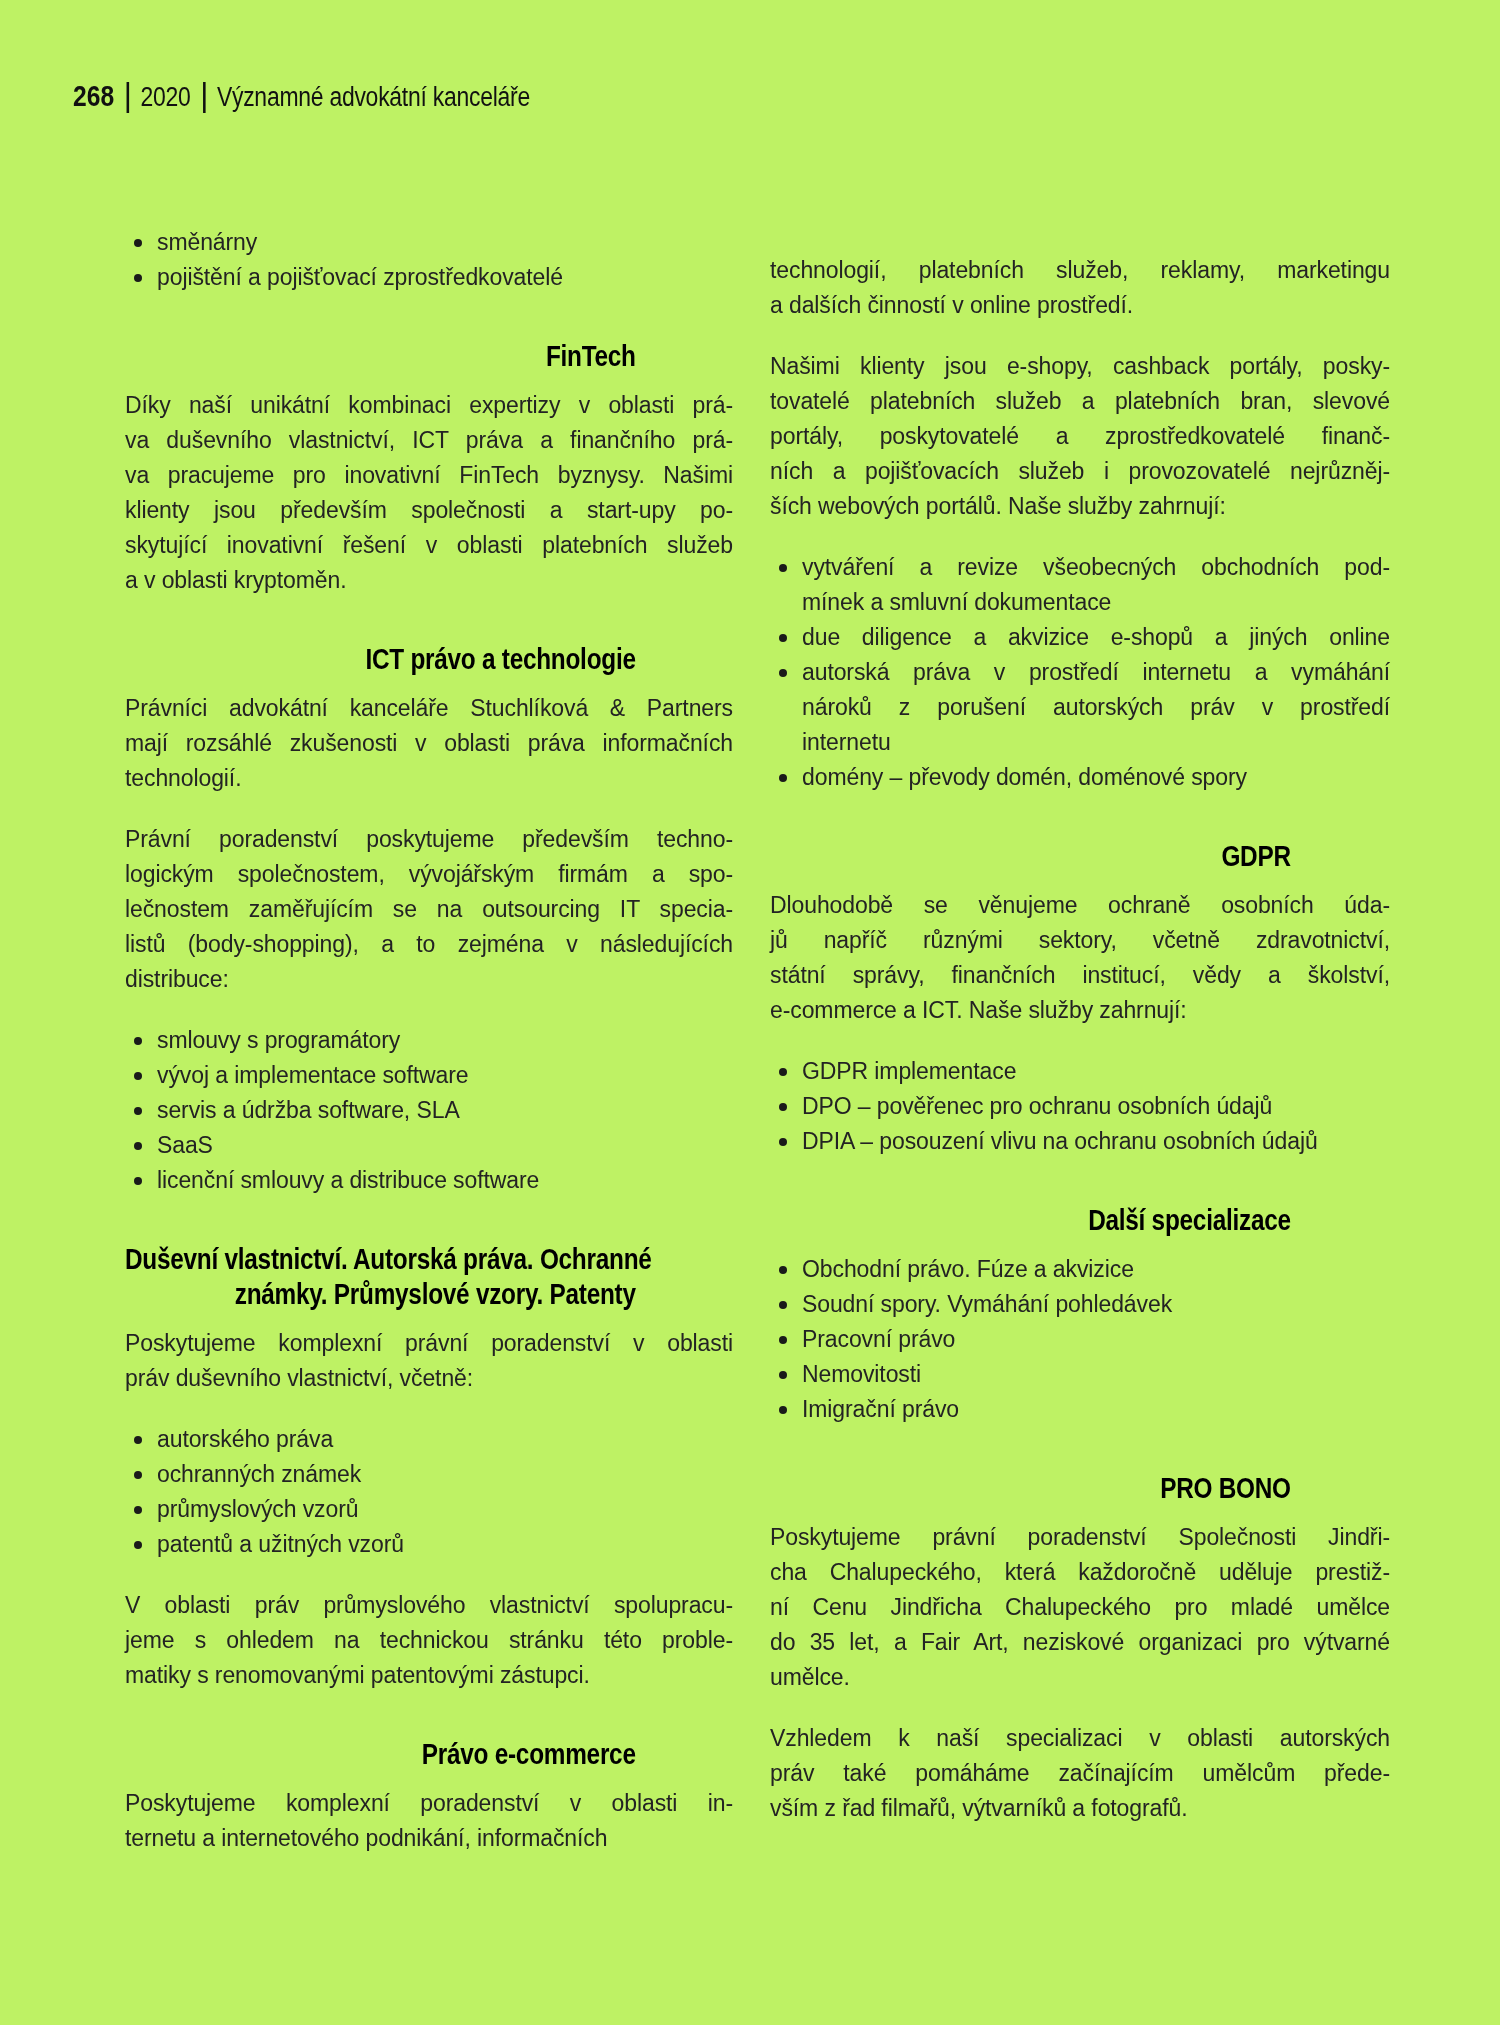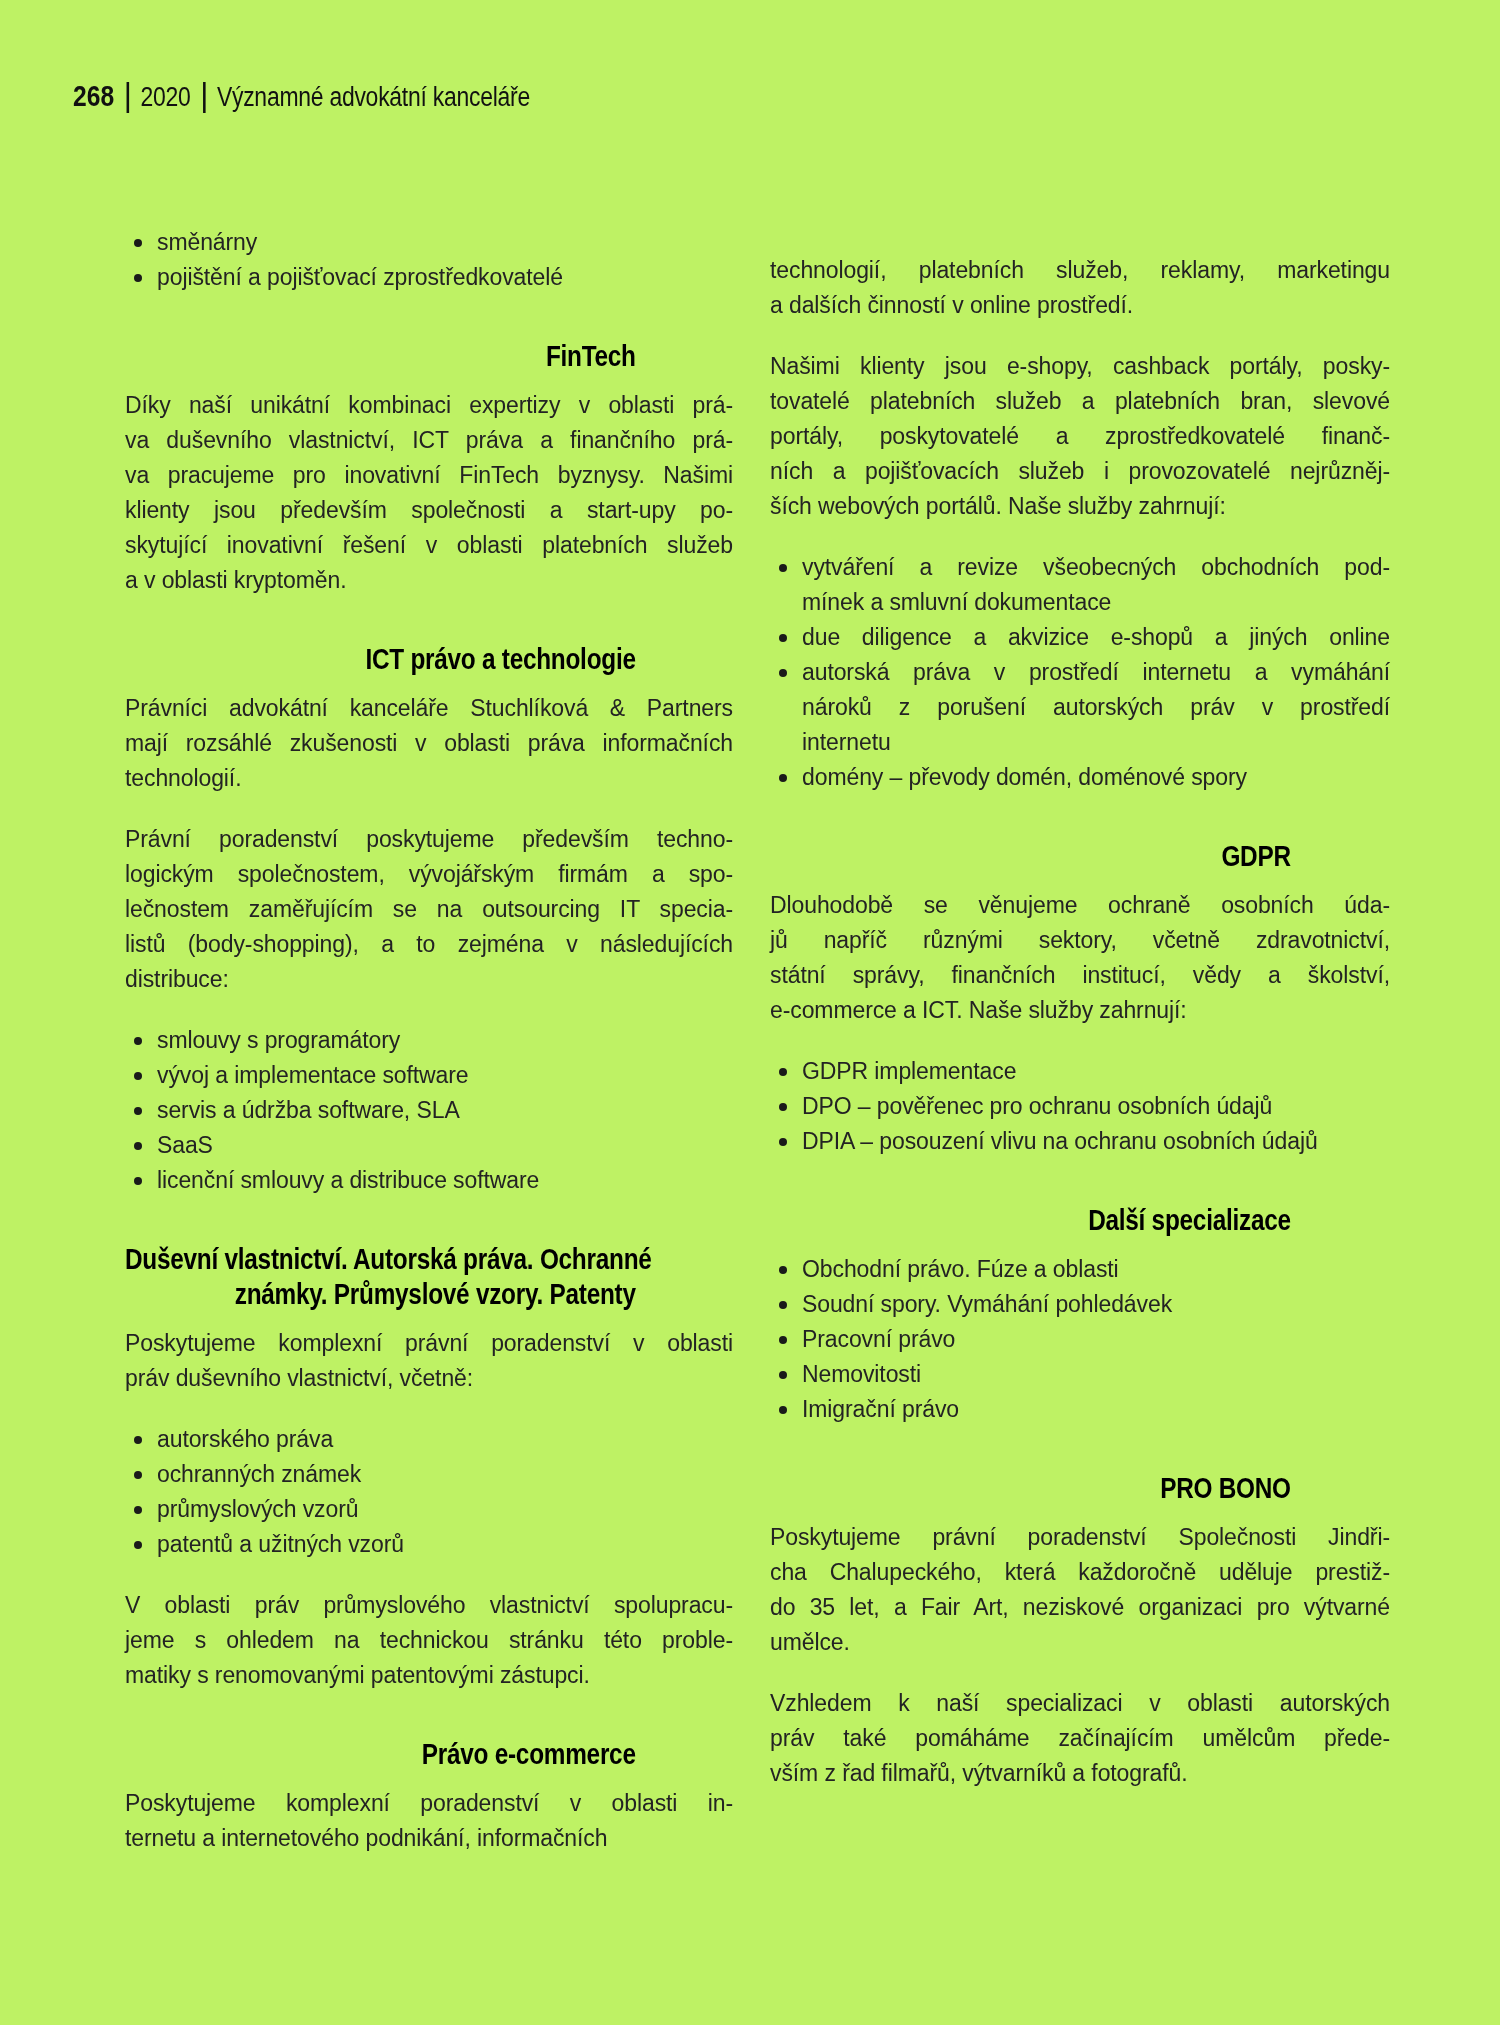--- a/index.html
+++ b/index.html
@@ -213,21 +213,21 @@
           <span class="dot"></span>
           <div class="ln">DPIA – posouzení vlivu na ochranu osobních údajů</div>
         </li>
       </ul>
       <div class="blk heading">
         <div class="hln">Další specializace</div>
       </div>
       <ul class="blk blist">
         <li>
           <span class="dot"></span>
-          <div class="ln">Obchodní právo. Fúze a oblasti</div>
+          <div class="ln">Obchodní právo. Fúze a akvizice</div>
         </li>
         <li>
           <span class="dot"></span>
           <div class="ln">Soudní spory. Vymáhání pohledávek</div>
         </li>
         <li>
           <span class="dot"></span>
           <div class="ln">Pracovní právo</div>
         </li>
         <li>
@@ -238,20 +238,21 @@
           <span class="dot"></span>
           <div class="ln">Imigrační právo</div>
         </li>
       </ul>
       <div class="blk heading">
         <div class="hln">PRO BONO</div>
       </div>
       <div class="blk para">
         <div class="ln jl">Poskytujeme právní poradenství Společnosti Jindři-</div>
         <div class="ln jl">cha Chalupeckého, která každoročně uděluje prestiž-</div>
+        <div class="ln jl">ní Cenu Jindřicha Chalupeckého pro mladé umělce</div>
         <div class="ln jl">do 35 let, a Fair Art, neziskové organizaci pro výtvarné</div>
         <div class="ln">umělce.</div>
       </div>
       <div class="blk para">
         <div class="ln jl">Vzhledem k naší specializaci v oblasti autorských</div>
         <div class="ln jl">práv také pomáháme začínajícím umělcům přede-</div>
         <div class="ln">vším z řad filmařů, výtvarníků a fotografů.</div>
       </div>
     </div>
 

